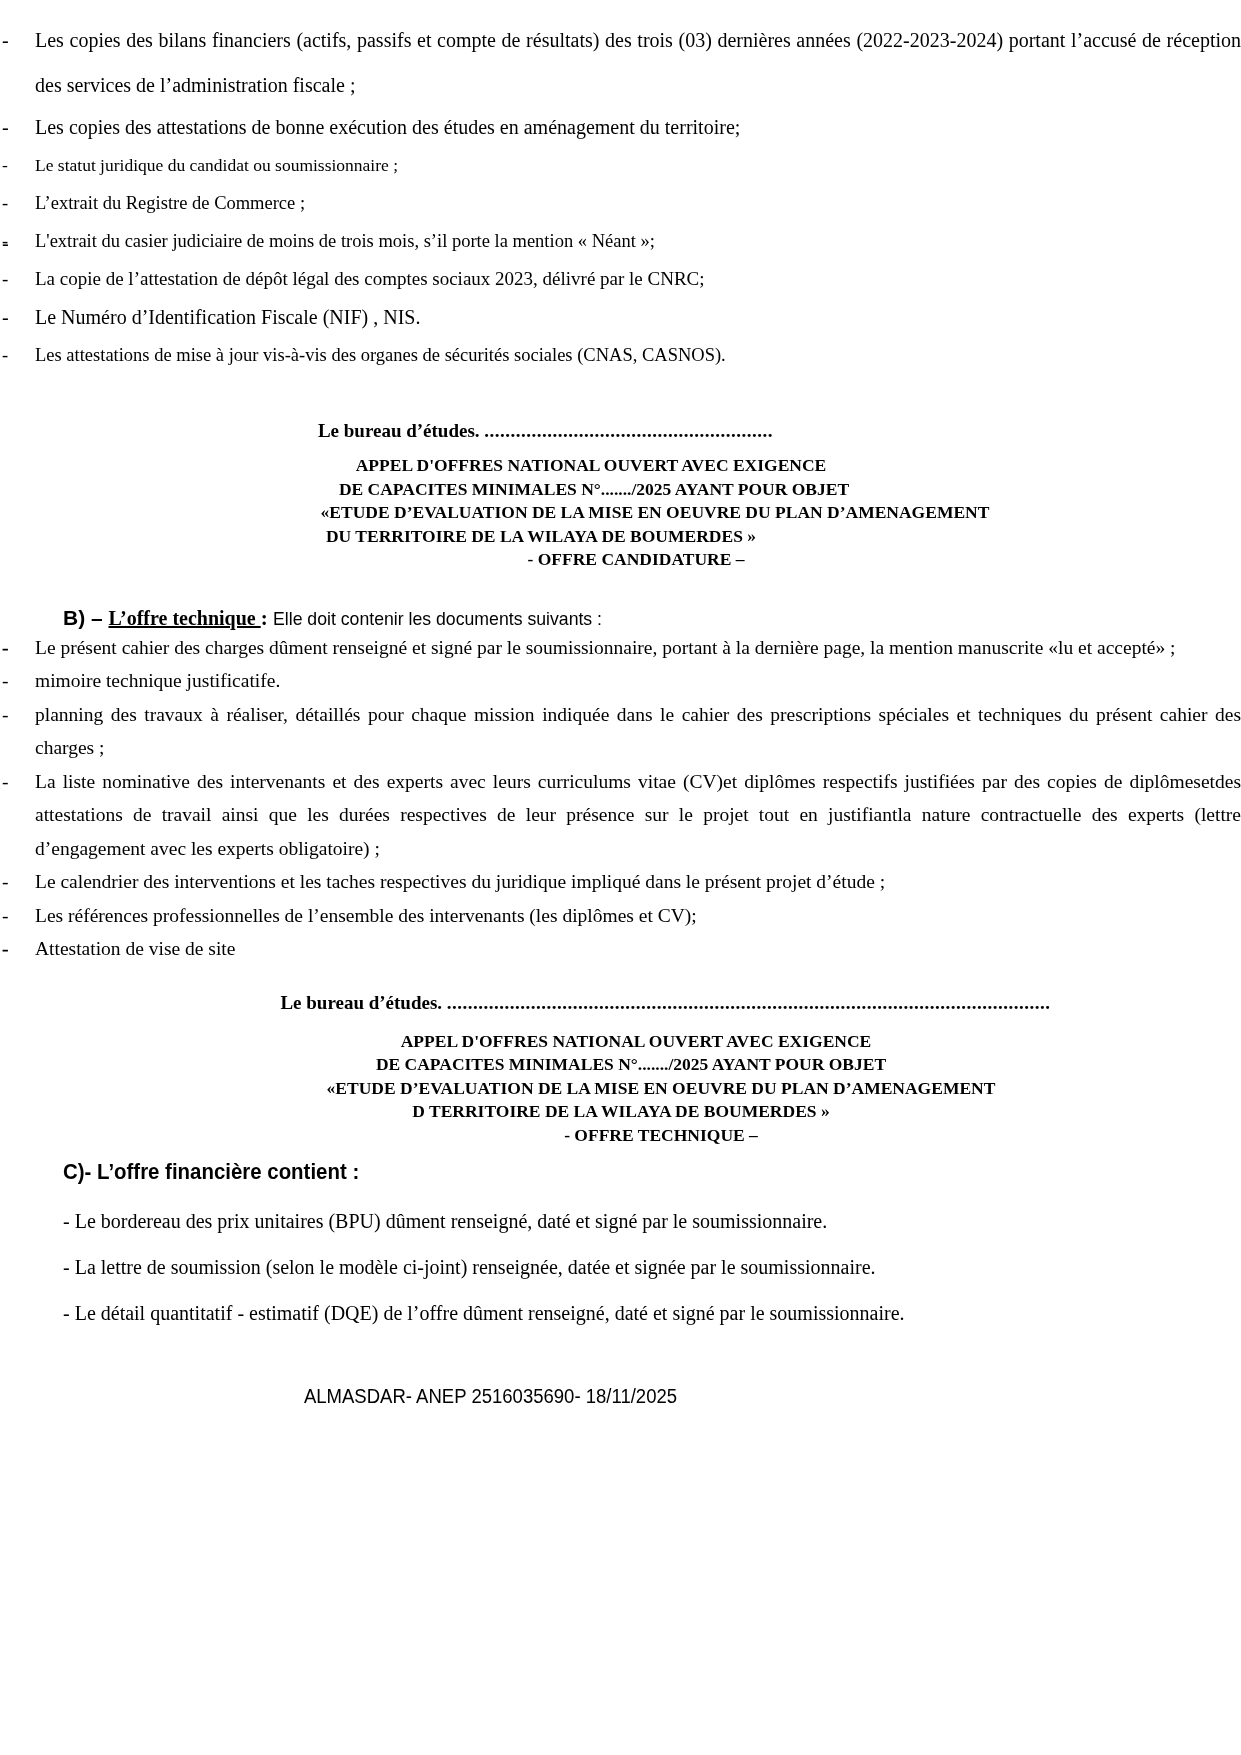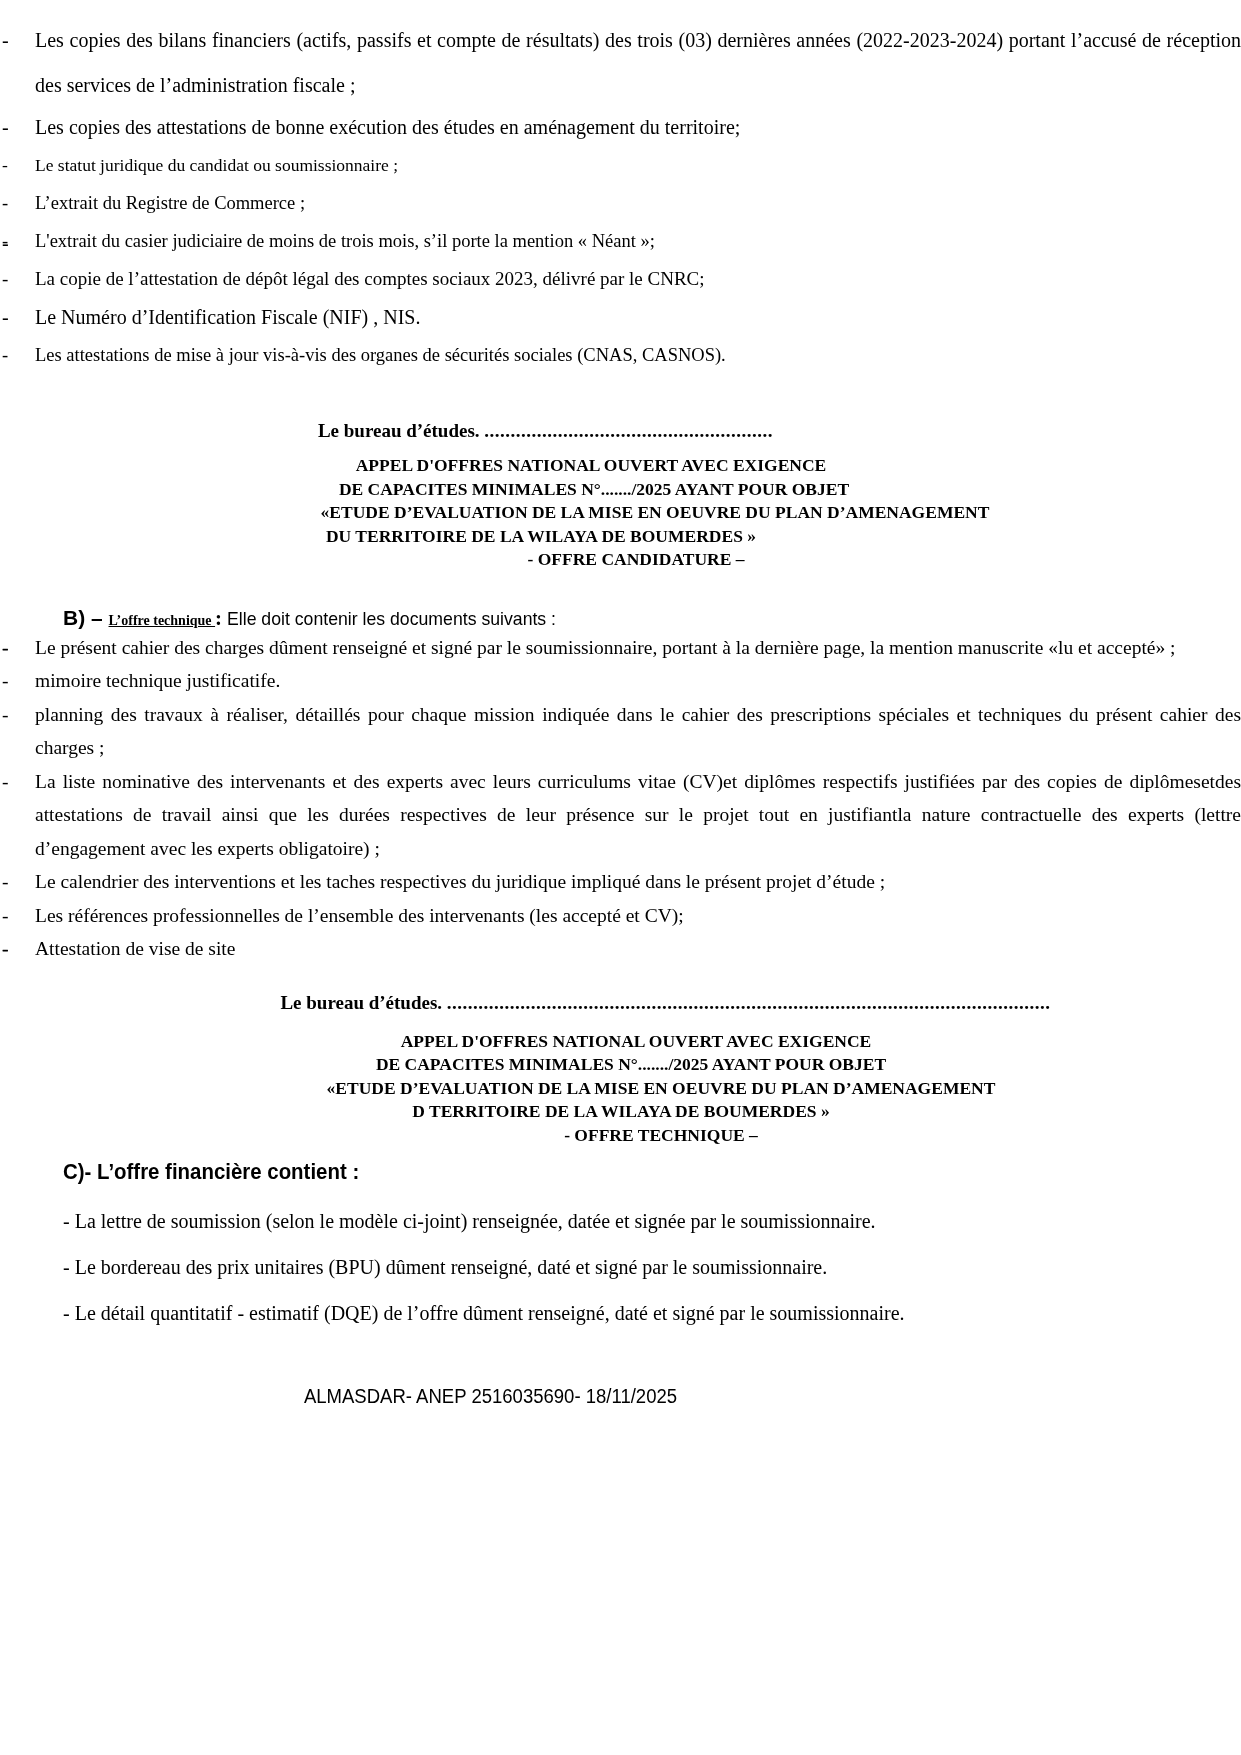--- a/index.html
+++ b/index.html
@@ -62,21 +62,21 @@
   .heading-block.h2 { margin-top: 16px; }
   .heading-block.h2 .hline:nth-child(1) { transform: translateX(-5px); }
   .heading-block.h2 .hline:nth-child(2) { transform: translateX(-10px); }
   .heading-block.h2 .hline:nth-child(3) { transform: translateX(20px); }
   .heading-block.h2 .hline:nth-child(4) { transform: translateX(-20px); }
   .heading-block.h2 .hline:nth-child(5) { transform: translateX(20px); }
 
   
   .b-heading { margin: 34px 60px 0 63px; font-size: 20px; }
   .b-prefix { font-family: "Liberation Sans", sans-serif; font-weight: bold; font-size: 21px; }
-  .b-title  { font-weight: bold; text-decoration: underline; font-size: 14px; }
+  .b-title  { font-weight: bold; text-decoration: underline; font-size: 20px; }
   .b-colon  { font-weight: bold; font-size: 21px; }
   .b-intro  {
     font-family: "Liberation Sans", sans-serif;
     font-size: 19px;
     display: inline-block;
     transform: scaleX(0.93);
     transform-origin: left bottom;
   }
 
   
@@ -134,40 +134,40 @@
     <span class="b-prefix">B) – </span><span class="b-title">L’offre technique </span><span class="b-colon">: </span><span class="b-intro">Elle doit contenir les documents suivants :</span>
   </div>
 
   <ul class="doc-list list-b">
     <li><span class="mk">-</span></li>
     <li><span class="mk">-</span><span class="txt">Le présent cahier des charges dûment renseigné et signé par le soumissionnaire, portant à la dernière page, la mention manuscrite «lu et accepté» ;</span></li>
     <li><span class="mk">-</span><span class="txt">mimoire technique justificatife.</span></li>
     <li><span class="mk">-</span><span class="txt">planning des travaux à réaliser, détaillés pour chaque mission indiquée dans le cahier des prescriptions spéciales et techniques du présent cahier des charges ;</span></li>
     <li><span class="mk">-</span><span class="txt">La liste nominative des intervenants et des experts avec leurs curriculums vitae (CV)et diplômes respectifs justifiées par des copies de diplômesetdes attestations de travail ainsi que les durées respectives de leur présence sur le projet tout en justifiantla nature contractuelle des experts (lettre d’engagement avec les experts obligatoire) ;</span></li>
     <li><span class="mk">-</span><span class="txt">Le calendrier des interventions et les taches respectives du juridique impliqué dans le présent projet d’étude ;</span></li>
-    <li><span class="mk">-</span><span class="txt">Les références professionnelles de l’ensemble des intervenants (les accepté et CV);</span></li>
+    <li><span class="mk">-</span><span class="txt">Les références professionnelles de l’ensemble des intervenants (les diplômes et CV);</span></li>
     <li><span class="mk">-</span></li>
     <li><span class="mk">-</span><span class="txt">Attestation de vise de site</span></li>
   </ul>
 
   <div class="sig s2">
     <span class="sig-label">Le bureau d’études. </span><span class="sig-leader">...................................................................................................................</span>
   </div>
 
   <div class="heading-block h2">
     <div class="hline">APPEL D'OFFRES NATIONAL OUVERT AVEC EXIGENCE</div>
     <div class="hline">DE CAPACITES MINIMALES N°......./2025 AYANT POUR OBJET</div>
     <div class="hline">«ETUDE D’EVALUATION DE LA MISE EN OEUVRE DU PLAN D’AMENAGEMENT</div>
     <div class="hline">D  TERRITOIRE DE LA WILAYA DE BOUMERDES  »</div>
     <div class="hline">- OFFRE TECHNIQUE –</div>
   </div>
 
   <div>
     <div class="c-heading">C)- L’offre financière contient :</div>
   </div>
 
+  <p class="c-par">- Le bordereau des prix unitaires (BPU) dûment renseigné, daté et signé par le soumissionnaire.</p>
   <p class="c-par">- La lettre de soumission (selon le modèle ci-joint) renseignée, datée et signée par le soumissionnaire.</p>
-  <p class="c-par">- Le bordereau des prix unitaires (BPU) dûment renseigné, daté et signé par le soumissionnaire.</p>
   <p class="c-par">- Le détail quantitatif - estimatif (DQE) de l’offre dûment renseigné, daté et signé par le soumissionnaire.</p>
 
   <div class="footer">ALMASDAR- ANEP 2516035690- 18/11/2025</div>
 
 </div>
 
 </body></html>

